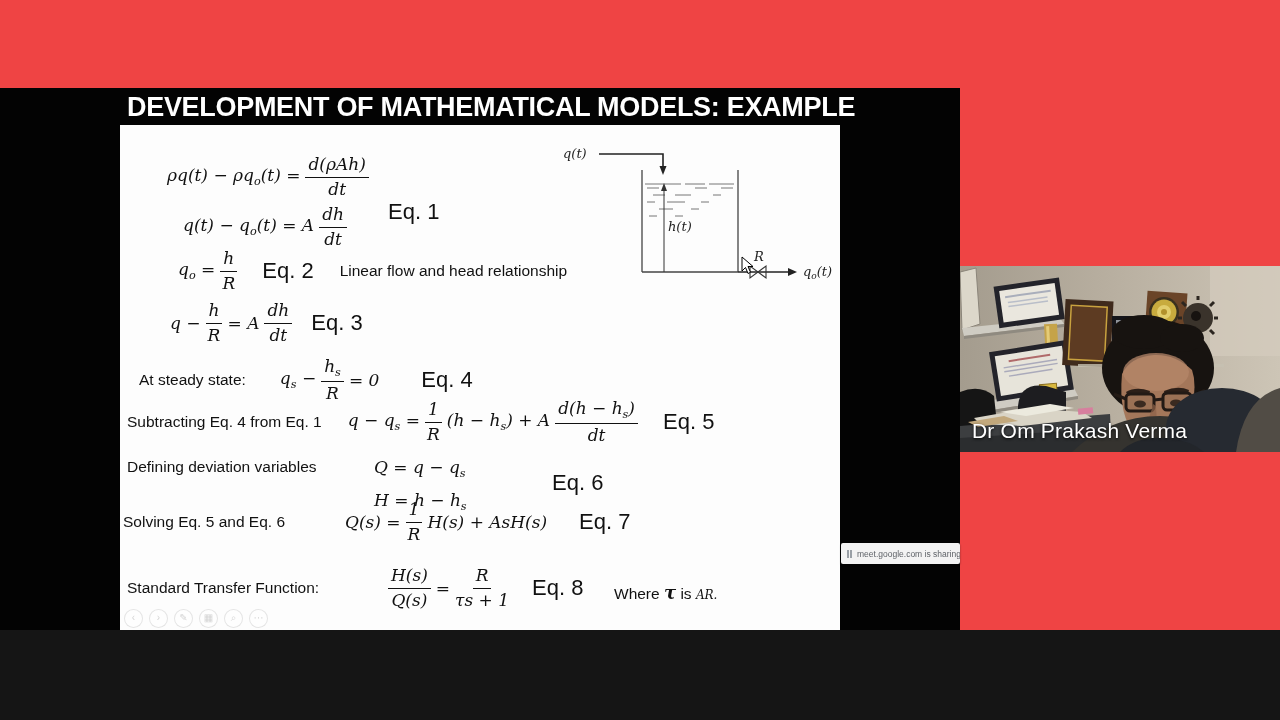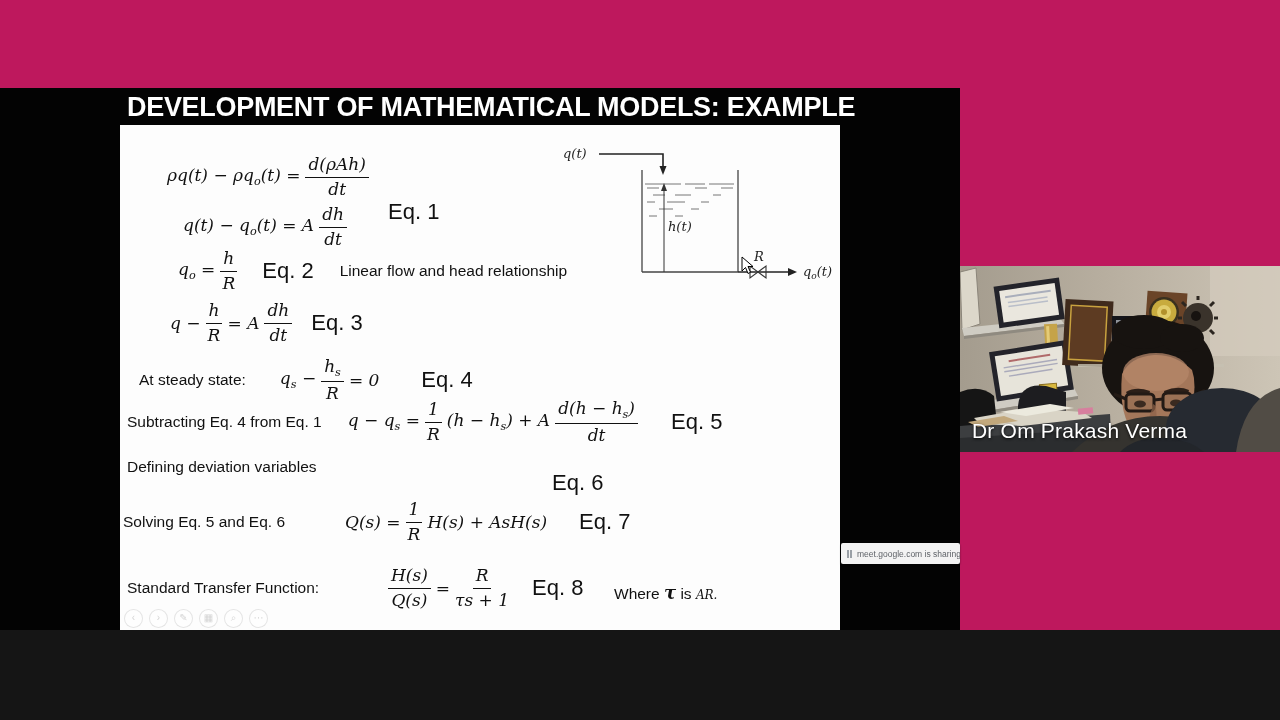--- a/index.html
+++ b/index.html
@@ -1,16 +1,16 @@
 <!DOCTYPE html>
 <html><head>
 <meta charset="utf-8">
 <style>
   html,body{margin:0;padding:0;background:#000;}
-  .stage{position:relative;width:1280px;height:720px;background:#be185d;overflow:hidden;
+  .stage{position:relative;width:1280px;height:720px;background:#ef4444;overflow:hidden;
          font-family:"Liberation Sans",sans-serif;}
   .share-bg{position:absolute;left:0;top:88px;width:960px;height:542px;background:#030303;}
   .bottom-strip{position:absolute;left:0;top:630px;width:1280px;height:90px;background:#151515;}
   .deck-title{position:absolute;left:127px;top:92px;color:#fff;font-weight:bold;
               font-size:27px;letter-spacing:-0.3px;white-space:nowrap;}
   .slide{position:absolute;left:120px;top:125px;width:720px;height:505px;background:#fdfdfd;color:#111;}
 
   
   .abs{position:absolute;white-space:nowrap;}
   .plain{font-family:"Liberation Sans",sans-serif;font-style:normal;font-size:15.5px;color:#111;}
@@ -130,24 +130,28 @@
       <span class="m" style="margin-left:26px;">q − q<sub>s</sub> =</span>
       <span class="frac">
         <span class="fn">1</span>
         <span class="fd">R</span>
       </span>
       <span class="m">(h − h<sub>s</sub>) + A</span>
       <span class="frac">
         <span class="fn">d(h − h<sub>s</sub>)</span>
         <span class="fd">dt</span>
       </span>
-      <span class="eqlabel" style="margin-left:28px;">Eq. 5</span>
+      <span class="eqlabel" style="margin-left:20px;">Eq. 5</span>
     </div>
 
     <div class="abs plain" style="left:7px;top:333px;">Defining deviation variables</div>
+    <div class="abs m" style="left:254px;top:329px;line-height:27px;font-size:17px;">
+      <div>Q = q − q<sub>s</sub></div>
+      <div>H = h − h<sub>s</sub></div>
+    </div>
     <div class="abs eqlabel" style="left:432px;top:345px;">Eq. 6</div>
 
     <div class="mrow" style="left:3px;top:374px;height:46px;">
       <span class="plain">Solving Eq. 5 and Eq. 6</span>
       <span class="m" style="margin-left:60px;">Q(s) =</span>
       <span class="frac">
         <span class="fn">1</span>
         <span class="fd">R</span>
       </span>
       <span class="m">H(s) + AsH(s)</span>

